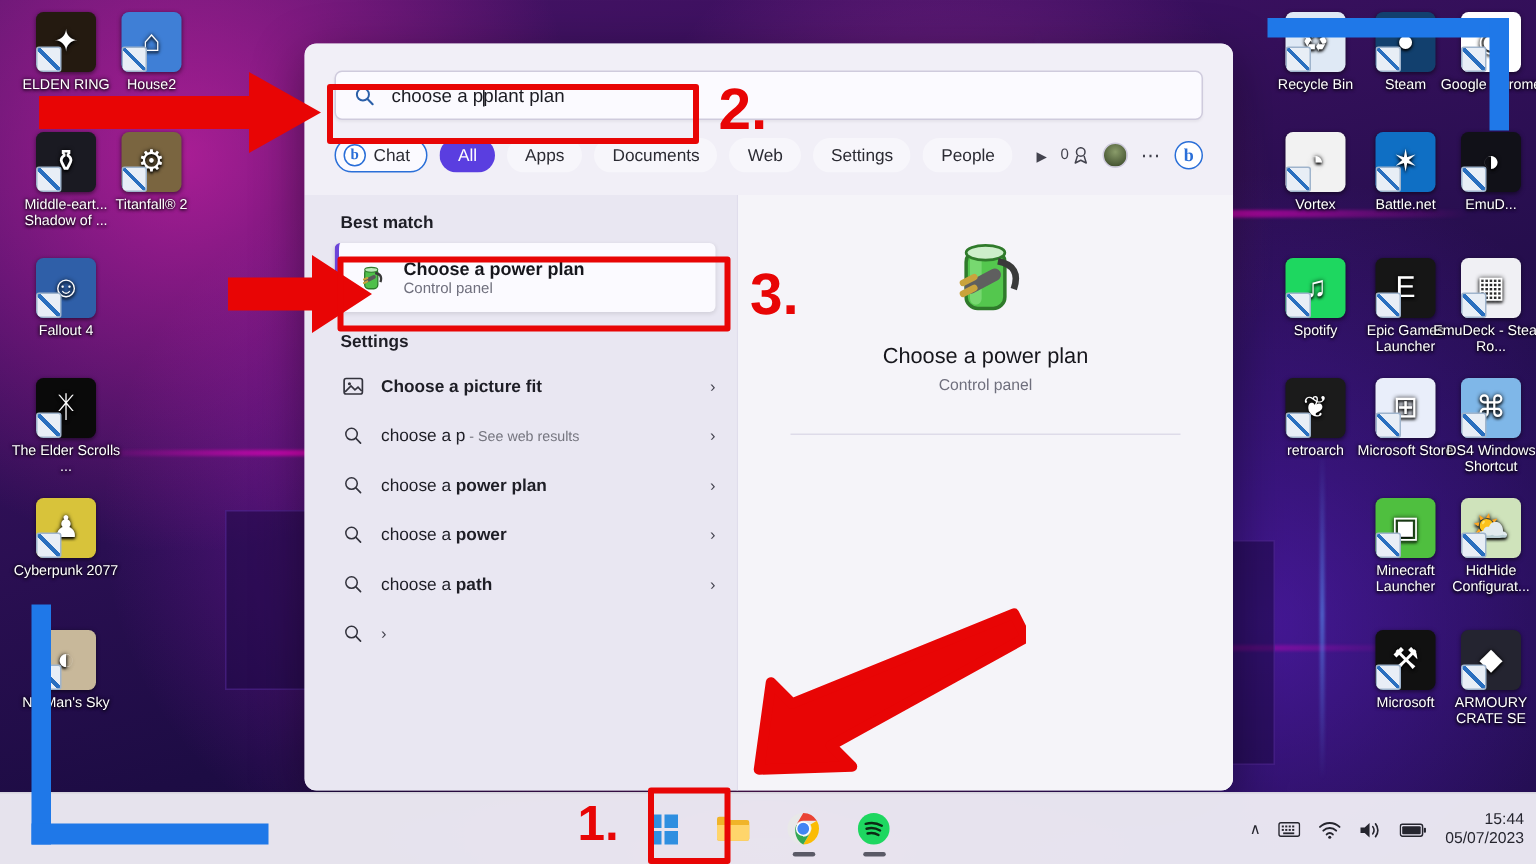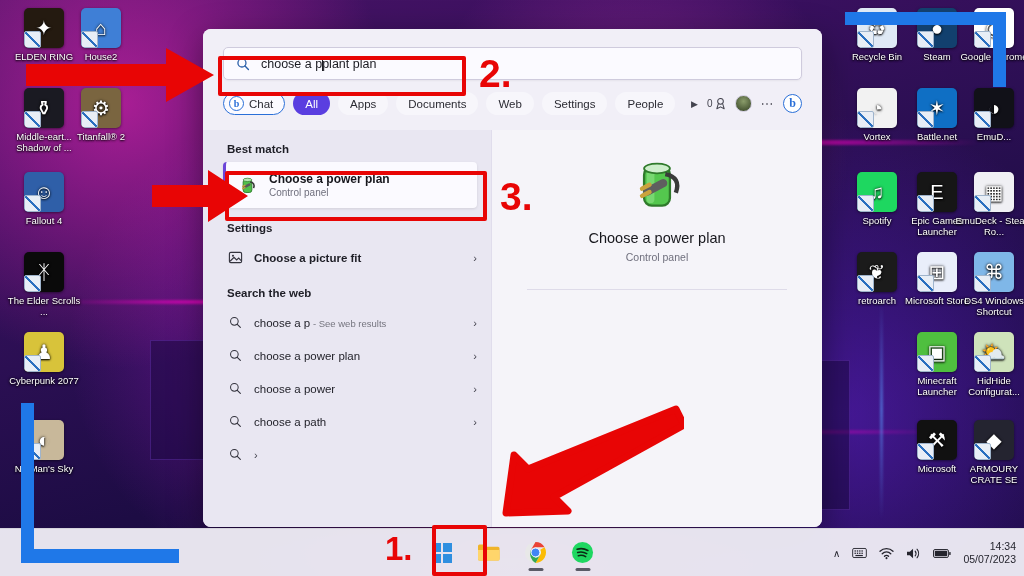--- a/index.html
+++ b/index.html
@@ -185,21 +185,21 @@
     margin: 0 14px 0 20px;
     padding: 0 10px;
     border-radius: 4px;
     box-shadow: 0 1px 3px rgba(0,0,0,0.10);
     border-left: 3px solid #6b45d8;
   }
   .res.best .ico { flex: 0 0 22px; width: 22px; }
   .res.best .title { font-size: 12px; font-weight: bold; color: #16161c; }
   .res.best .sub2 { font-size: 10px; color: #6f6f7d; margin-top: 1px; }
   .res.settingrow .title { font-weight: bold; }
-  .web .q strong { font-weight: normal; }
+  .web .q strong { font-weight: bold; }
   .web .see { color: #75757f; font-size: 9.5px; }
 
   
   #preview {
     flex: 1;
     background: #f5f4f9;
     border-left: 1px solid #e0ddec;
     padding-top: 24px;
     display: flex; flex-direction: column; align-items: center;
   }
@@ -455,21 +455,20 @@
           <svg width="15" height="15" viewBox="0 0 16 16">
             <rect x="1.5" y="2.5" width="13" height="11" rx="1.5" fill="none" stroke="#33333d" stroke-width="1.2"></rect>
             <circle cx="5.3" cy="6.2" r="1.1" fill="#33333d"></circle>
             <path d="M2.2 12 L6.4 7.8 L9.2 10.6 L11.4 8.6 L14 11.4" fill="none" stroke="#33333d" stroke-width="1.2"></path>
           </svg>
         </span>
         <span class="txt title">Choose a picture fit</span>
         <span class="chev">›</span>
       </div>
 
-      <div class="sechead" style="margin-top:13px;">Search the web</div>
 
       <div id="weblist">
           <div class="res web">
             <span class="ico">
               <svg width="13" height="13" viewBox="0 0 16 16">
                 <circle cx="6.6" cy="6.6" r="4.7" fill="none" stroke="#33333d" stroke-width="1.25"></circle>
                 <line x1="10.2" y1="10.2" x2="14" y2="14" stroke="#33333d" stroke-width="1.35" stroke-linecap="round"></line>
               </svg>
             </span>
             <span class="txt q">choose a p<span class="see"> - See web results</span></span>
@@ -592,21 +591,21 @@
       <path d="M1 5 H4 L7.5 1.8 V12.2 L4 9 H1 Z" fill="#25252e"></path>
       <path d="M9.8 4.4 A4.4 4.4 0 0 1 9.8 9.6" fill="none" stroke="#25252e" stroke-width="1.2" stroke-linecap="round"></path>
       <path d="M11.8 2.4 A7.2 7.2 0 0 1 11.8 11.6" fill="none" stroke="#25252e" stroke-width="1.2" stroke-linecap="round"></path>
     </svg>
     <svg width="18" height="11" viewBox="0 0 20 12">
       <rect x="0.6" y="1.6" width="16.5" height="8.8" rx="1.6" fill="none" stroke="#25252e" stroke-width="1.1"></rect>
       <rect x="2" y="3" width="13.7" height="6" rx="0.8" fill="#25252e"></rect>
       <rect x="18" y="4.2" width="1.6" height="3.6" rx="0.7" fill="#25252e"></rect>
     </svg>
     <div id="clock">
-      <div>14:34</div>
+      <div>15:44</div>
       <div>05/07/2023</div>
     </div>
   </div>
 </div>
 
 <div class="bluebracket" style="left:845px;top:12px;width:161px;height:13px;"></div>
 <div class="bluebracket" style="left:993px;top:12px;width:13px;height:75px;"></div>
 
 <div class="bluebracket" style="left:21px;top:403px;width:13px;height:160px;"></div>
 <div class="bluebracket" style="left:21px;top:549px;width:158px;height:14px;"></div>

